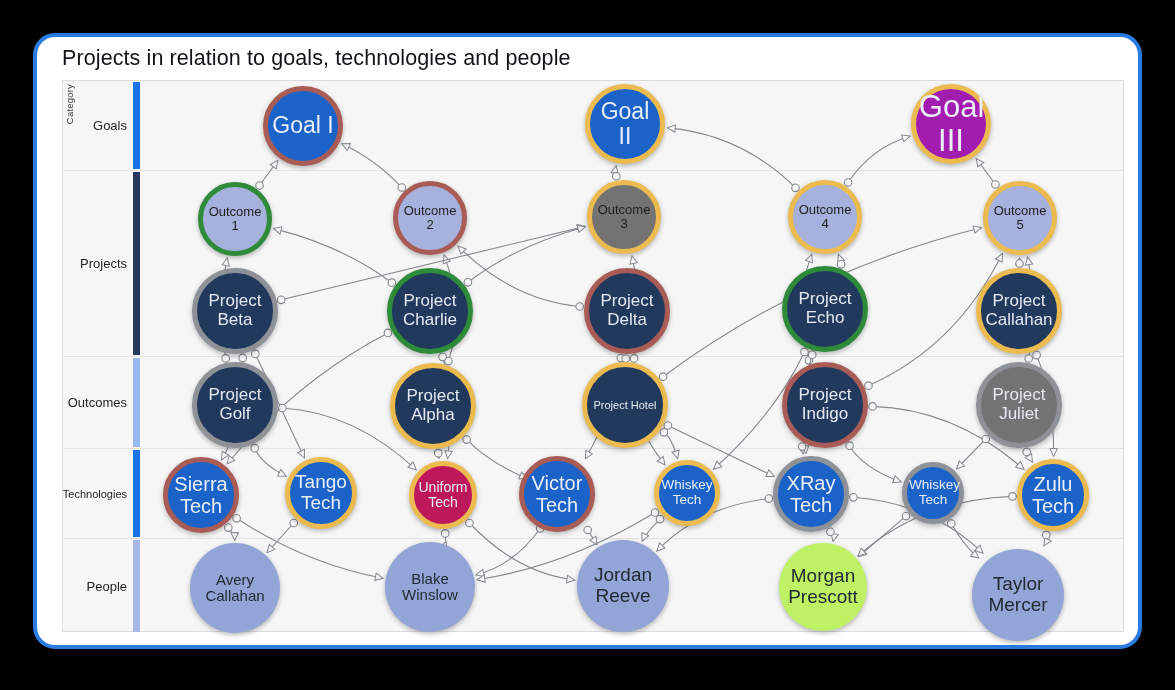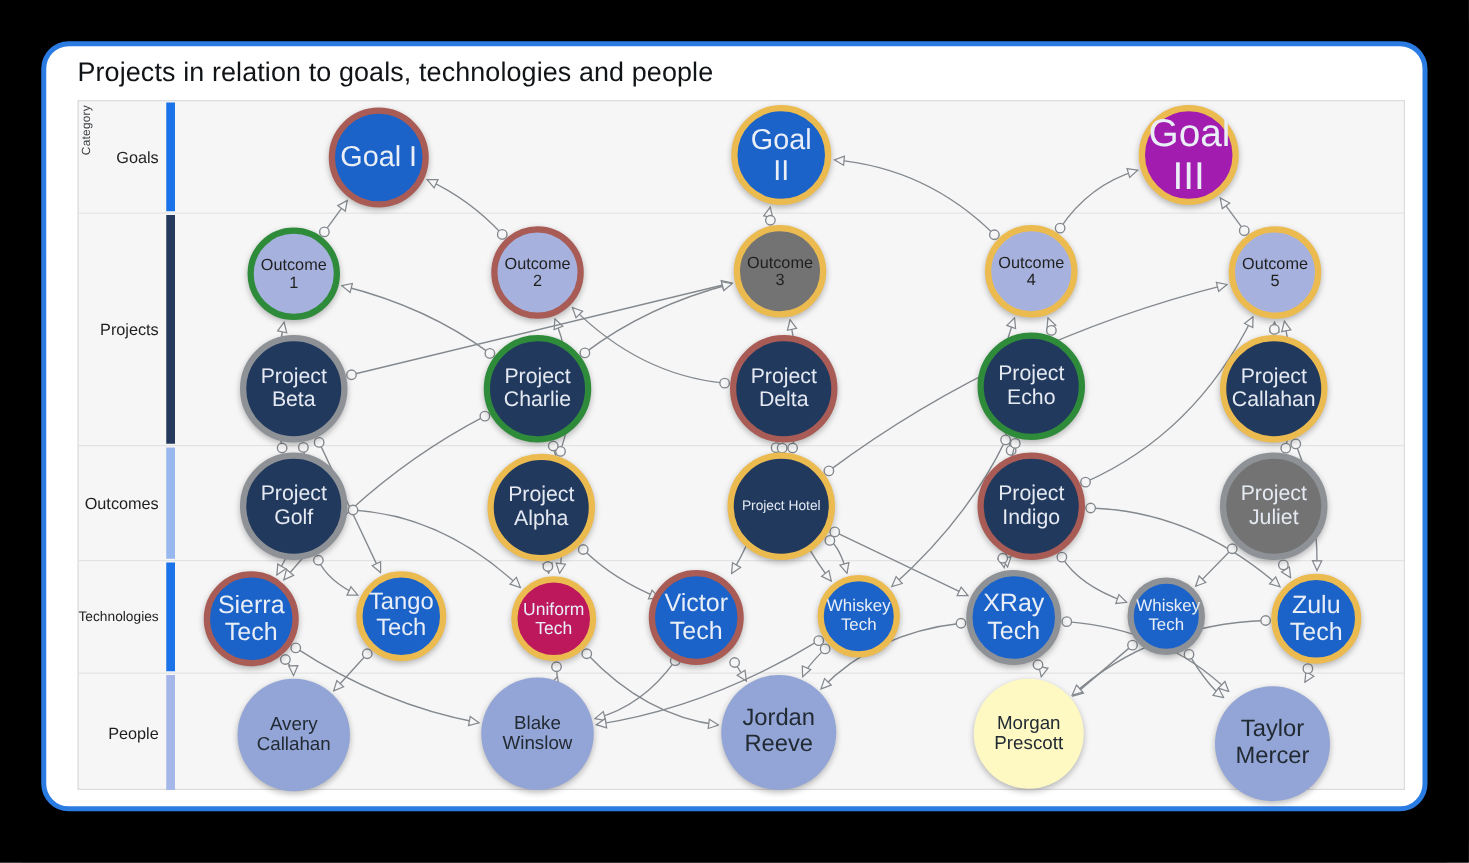--- a/index.html
+++ b/index.html
@@ -270,21 +270,21 @@
           </div>
           <div class="node" data-name="node-person-avery" style="left: 127px; top: 462px; width: 90px; height: 90px; background: rgb(146, 165, 214); border: none; color: rgb(34, 42, 51); font-size: 15px;">
             <span data-name="node-label-person-avery">Avery Callahan</span>
           </div>
           <div class="node" data-name="node-person-blake" style="left: 322px; top: 461px; width: 90px; height: 90px; background: rgb(146, 165, 214); border: none; color: rgb(34, 42, 51); font-size: 15px;">
             <span data-name="node-label-person-blake">Blake Winslow</span>
           </div>
           <div class="node" data-name="node-person-jordan" style="left: 514px; top: 459px; width: 92px; height: 92px; background: rgb(146, 165, 214); border: none; color: rgb(34, 42, 51); font-size: 19px;">
             <span data-name="node-label-person-jordan">Jordan Reeve</span>
           </div>
-          <div class="node" data-name="node-person-morgan" style="left: 716px; top: 462px; width: 88px; height: 88px; background: #fef9c3; border: none; color: rgb(34, 42, 51); font-size: 15px;">
+          <div class="node" data-name="node-person-morgan" style="left: 716px; top: 462px; width: 88px; height: 88px; background: #bef264; border: none; color: rgb(34, 42, 51); font-size: 19px;">
             <span data-name="node-label-person-morgan">Morgan Prescott</span>
           </div>
           <div class="node" data-name="node-person-taylor" style="left: 909px; top: 468px; width: 92px; height: 92px; background: rgb(146, 165, 214); border: none; color: rgb(34, 42, 51); font-size: 19px;">
             <span data-name="node-label-person-taylor">Taylor Mercer</span>
           </div>
         </div>
     </div>
   </div>
 </div>
 

